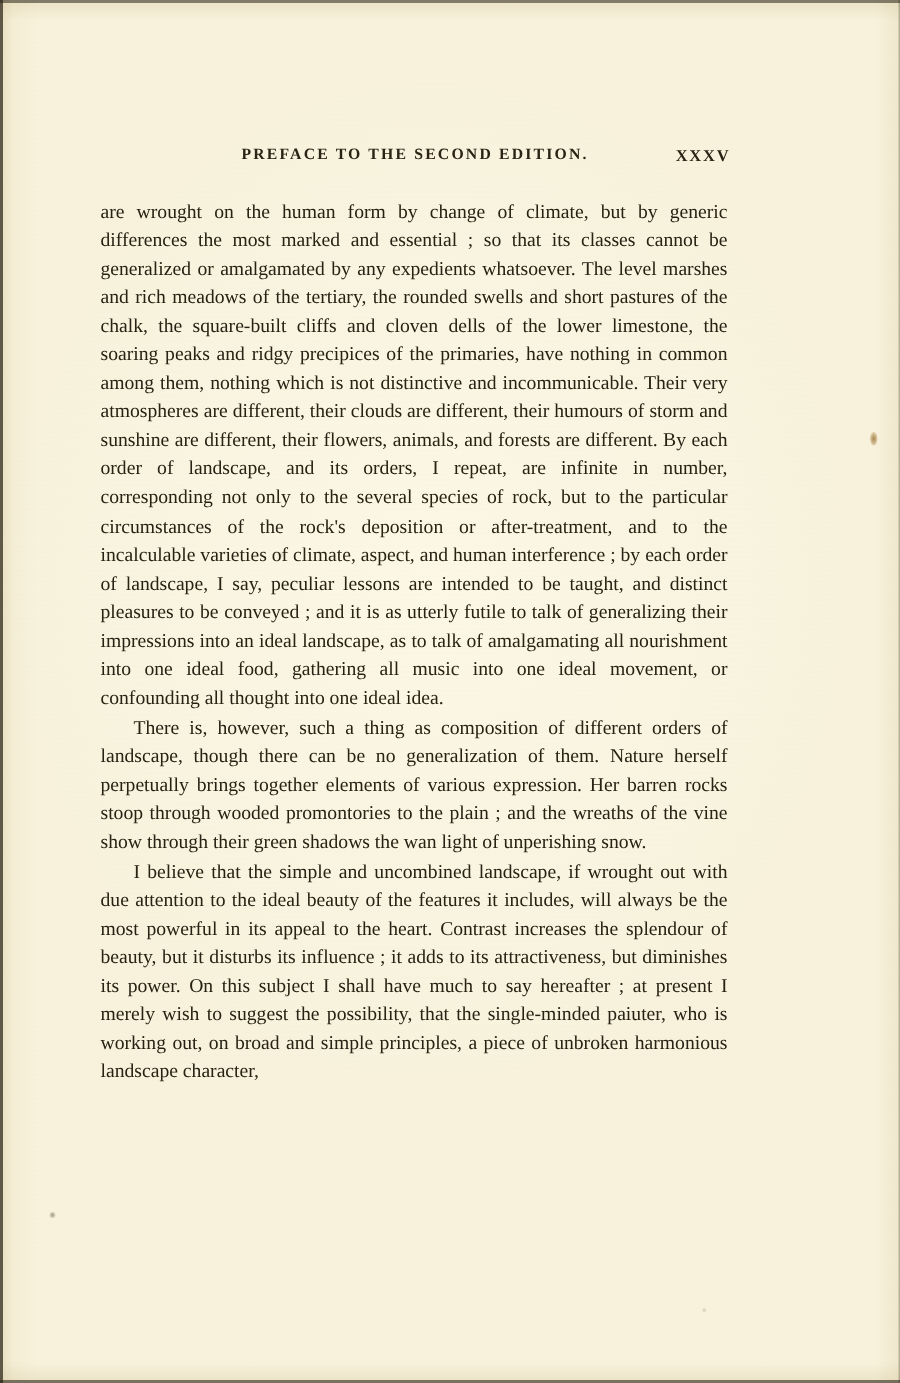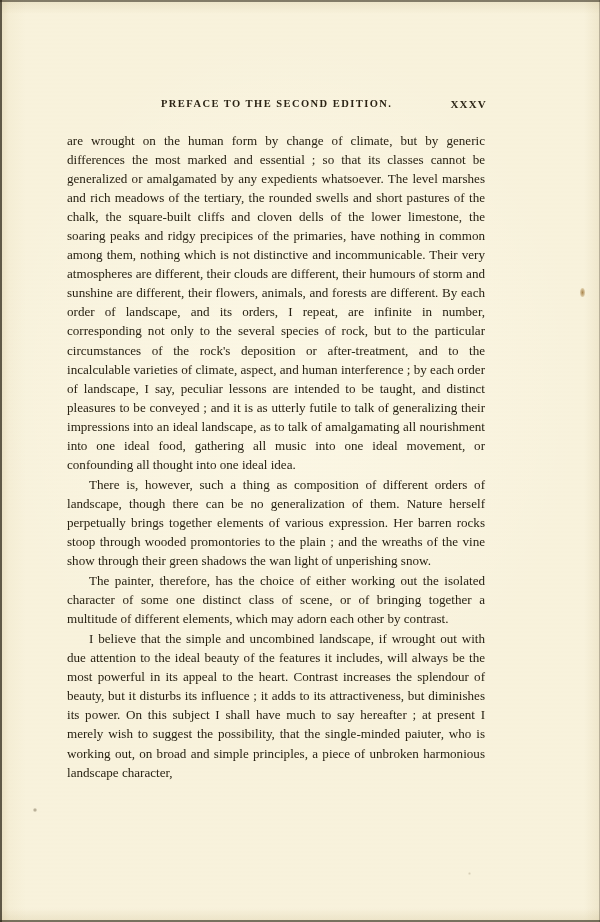--- a/index.html
+++ b/index.html
@@ -172,18 +172,17 @@
   <div class="textblock ink">
 
     <div class="running-head">
       <div class="running-head-title">PREFACE TO THE SECOND EDITION.</div>
       <div class="running-head-folio">XXXV</div>
     </div>
 
     <div class="body-copy">
       <p>are wrought on the human form by change of climate, but by generic differences the most marked and essential ; so that its classes cannot be generalized or amalgamated by any expedients whatsoever. The level marshes and rich meadows of the tertiary, the rounded swells and short pastures of the chalk, the square-built cliffs and cloven dells of the lower limestone, the soaring peaks and ridgy precipices of the primaries, have nothing in common among them, nothing which is not distinctive and incommunicable. Their very atmospheres are different, their clouds are different, their humours of storm and sunshine are different, their flowers, animals, and forests are different. By each order of landscape, and its orders, I repeat, are infinite in number, corresponding not only to the several species of rock, but to the particular circumstances of the rock's deposition or after-treatment, and to the incalculable varieties of climate, aspect, and human interference ; by each order of landscape, I say, peculiar lessons are intended to be taught, and distinct pleasures to be conveyed ; and it is as utterly futile to talk of generalizing their impressions into an ideal landscape, as to talk of amalgamating all nourishment into one ideal food, gathering all music into one ideal movement, or confounding all thought into one ideal idea.</p>
       <p class="indent">There is, however, such a thing as composition of different orders of landscape, though there can be no generalization of them. Nature herself perpetually brings together elements of various expression. Her barren rocks stoop through wooded promontories to the plain ; and the wreaths of the vine show through their green shadows the wan light of unperishing snow.</p>
-      <p class="indent">The painter, therefore, has the choice of either working out the isolated character of some one distinct class of scene, or of bringing together a multitude of different elements, which may adorn each other by contrast.</p>
       <p class="indent">I believe that the simple and uncombined landscape, if wrought out with due attention to the ideal beauty of the features it includes, will always be the most powerful in its appeal to the heart. Contrast increases the splendour of beauty, but it disturbs its influence ; it adds to its attractiveness, but diminishes its power. On this subject I shall have much to say hereafter ; at present I merely wish to suggest the possibility, that the single-minded paiuter, who is working out, on broad and simple principles, a piece of unbroken harmonious landscape character,</p>
     </div>
 
   </div>
 </div>
 
 </body></html>

